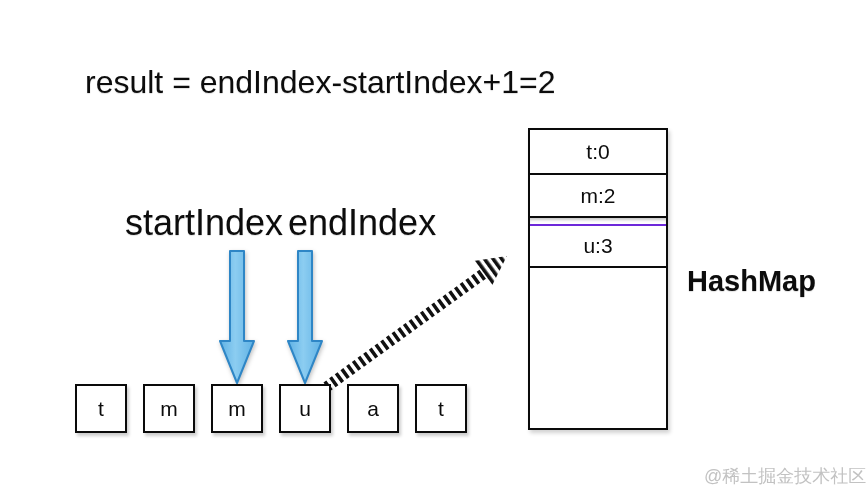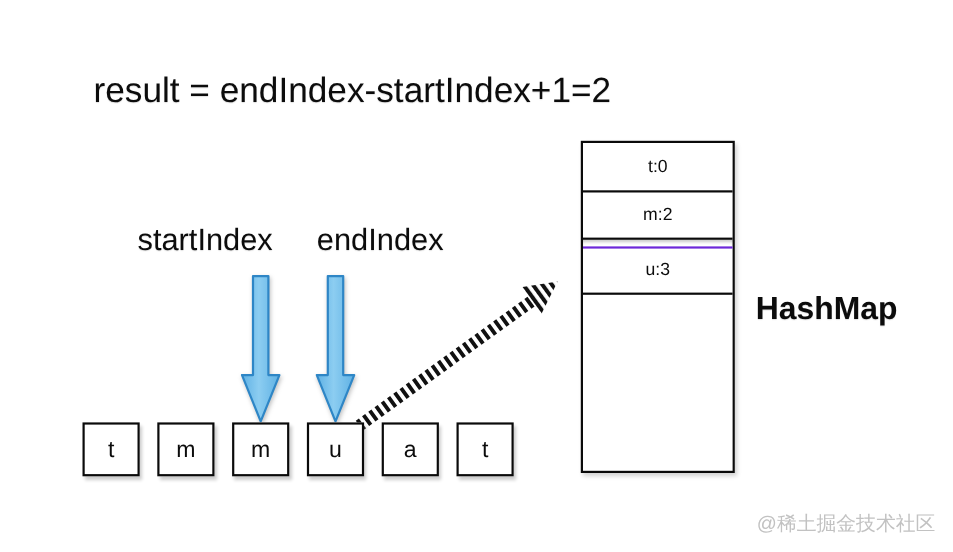--- a/index.html
+++ b/index.html
@@ -13,21 +13,21 @@
   }
   .title {
     position: absolute; left: 85px; top: 52px;
     font-size: 32px; line-height: 1.2;
     text-shadow: 0 1px 1px rgba(0,0,0,0.12);
     white-space: nowrap;
     margin-top: 11px;
   }
   .ptr-label {
     position: absolute; top: 201px;
-    font-size: 28px; line-height: 1.2;
+    font-size: 36px; line-height: 1.2;
     text-shadow: 0 1px 1px rgba(0,0,0,0.12);
     white-space: nowrap;
   }
   .ptr-start { left: 125px; }
   .ptr-end   { left: 288px; }
   .hashmap-label {
     position: absolute; left: 687px; top: 264px;
     font-size: 29px; line-height: 1.2;
     text-shadow: 0 1px 1px rgba(0,0,0,0.12);
     white-space: nowrap;
@@ -57,39 +57,39 @@
     position: absolute; left: 528px; top: 128px;
     width: 140px; height: 302px;
     box-sizing: border-box;
     border: 2px solid #0a0a0a;
     background: #ffffff;
     box-shadow: 2px 3px 4px rgba(0,0,0,0.18);
   }
   .hm-row {
     box-sizing: border-box;
     display: flex; align-items: center; justify-content: center;
-    font-size: 16px;
+    font-size: 21px;
   }
   .hm-row-1 { height: 45px; border-bottom: 2px solid #0a0a0a; }
   .hm-row-2 { height: 43px; border-bottom: 2px solid #0a0a0a; }
   .hm-gap   { height: 6px; box-shadow: inset 0 3px 3px -1px rgba(0,0,0,0.22); }
   .hm-row-3 { height: 44px; border-top: 2px solid #6d28d9; border-bottom: 2px solid #0a0a0a; }
   .hm-empty { height: 160px; }
   .arr-cell {
     position: absolute; top: 384px;
     width: 52px; height: 49px;
     box-sizing: border-box;
     border: 2px solid #0a0a0a;
     background: #ffffff;
     display: flex; align-items: center; justify-content: center;
     font-size: 21px;
     box-shadow: 2px 3px 3px rgba(0,0,0,0.2);
   }
   .watermark {
-    position: absolute; left: 688px; top: 464px;
+    position: absolute; left: 704px; top: 464px;
     font-size: 18px;
     color: var(--watermark, #c2c2c2);
     white-space: nowrap;
   }
 </style>
 </head>
 <body>
 
 <div class="canvas">
 

